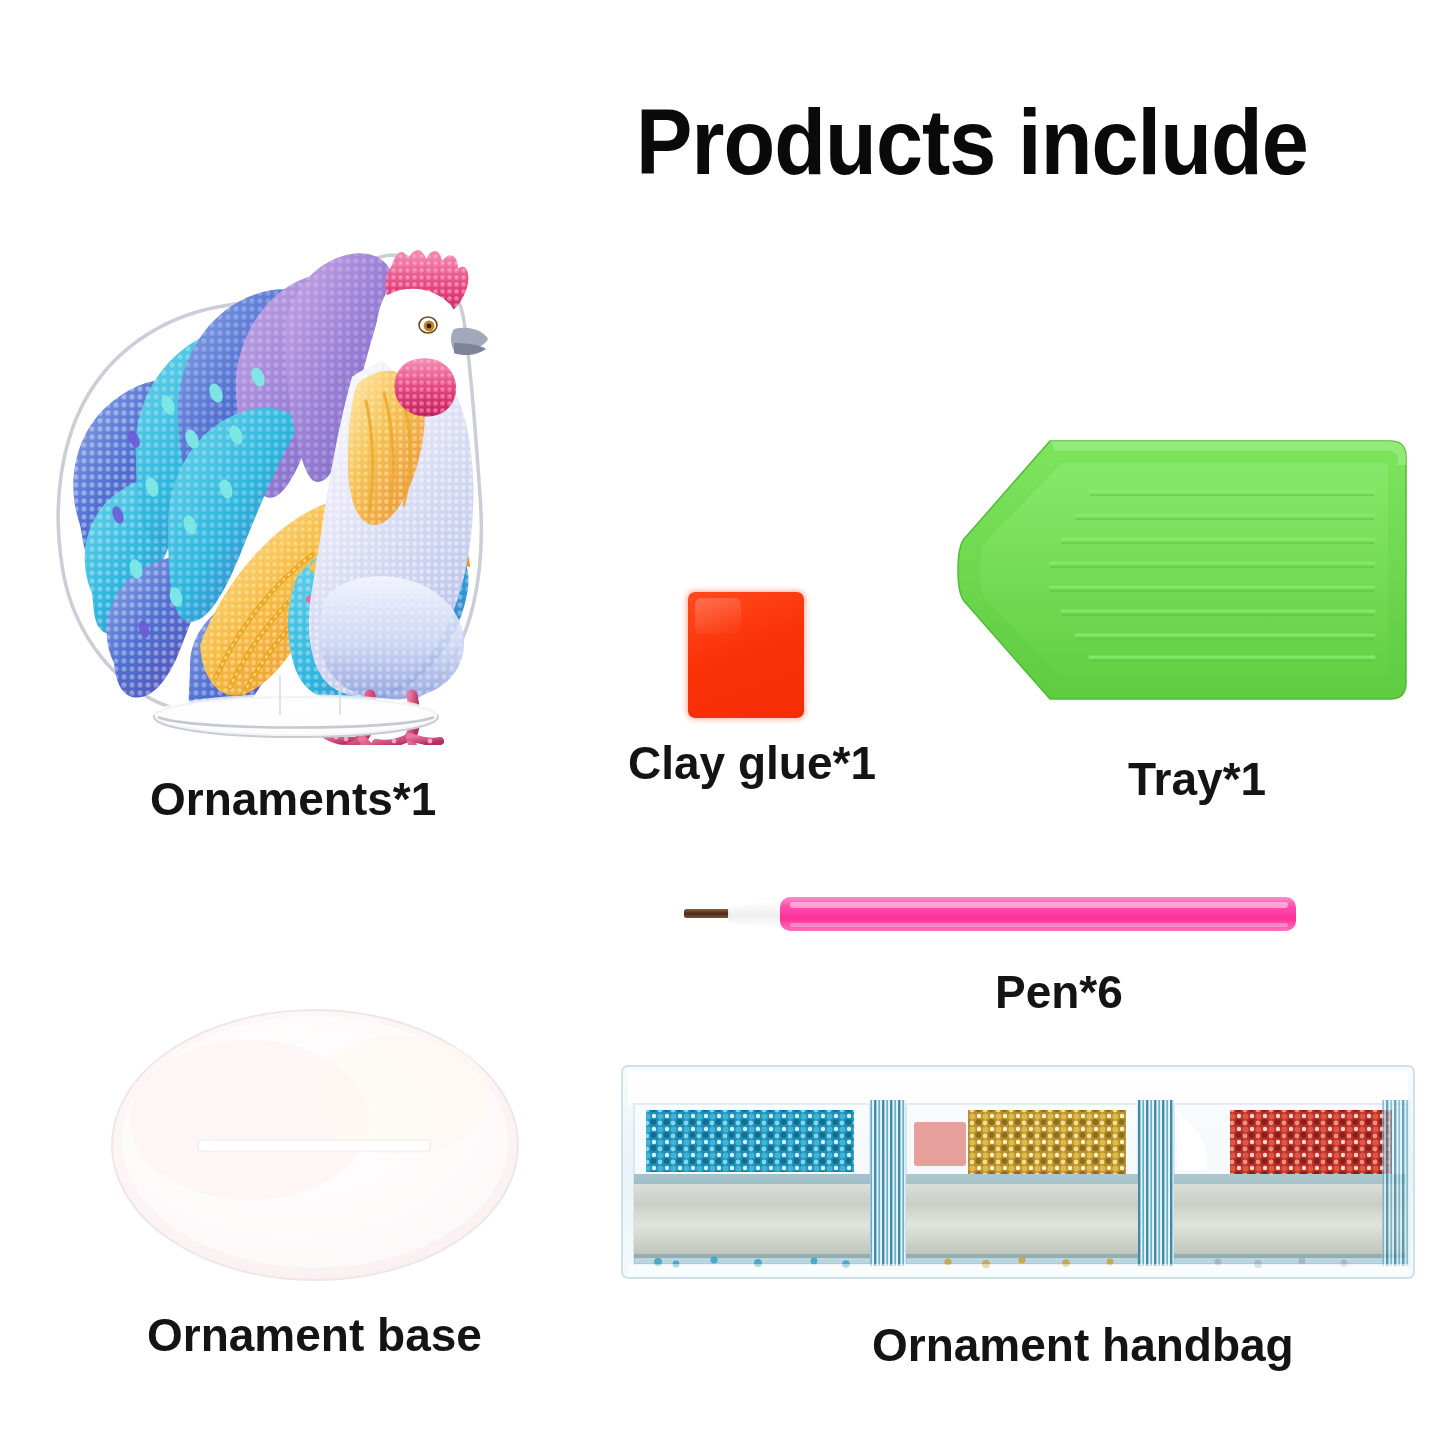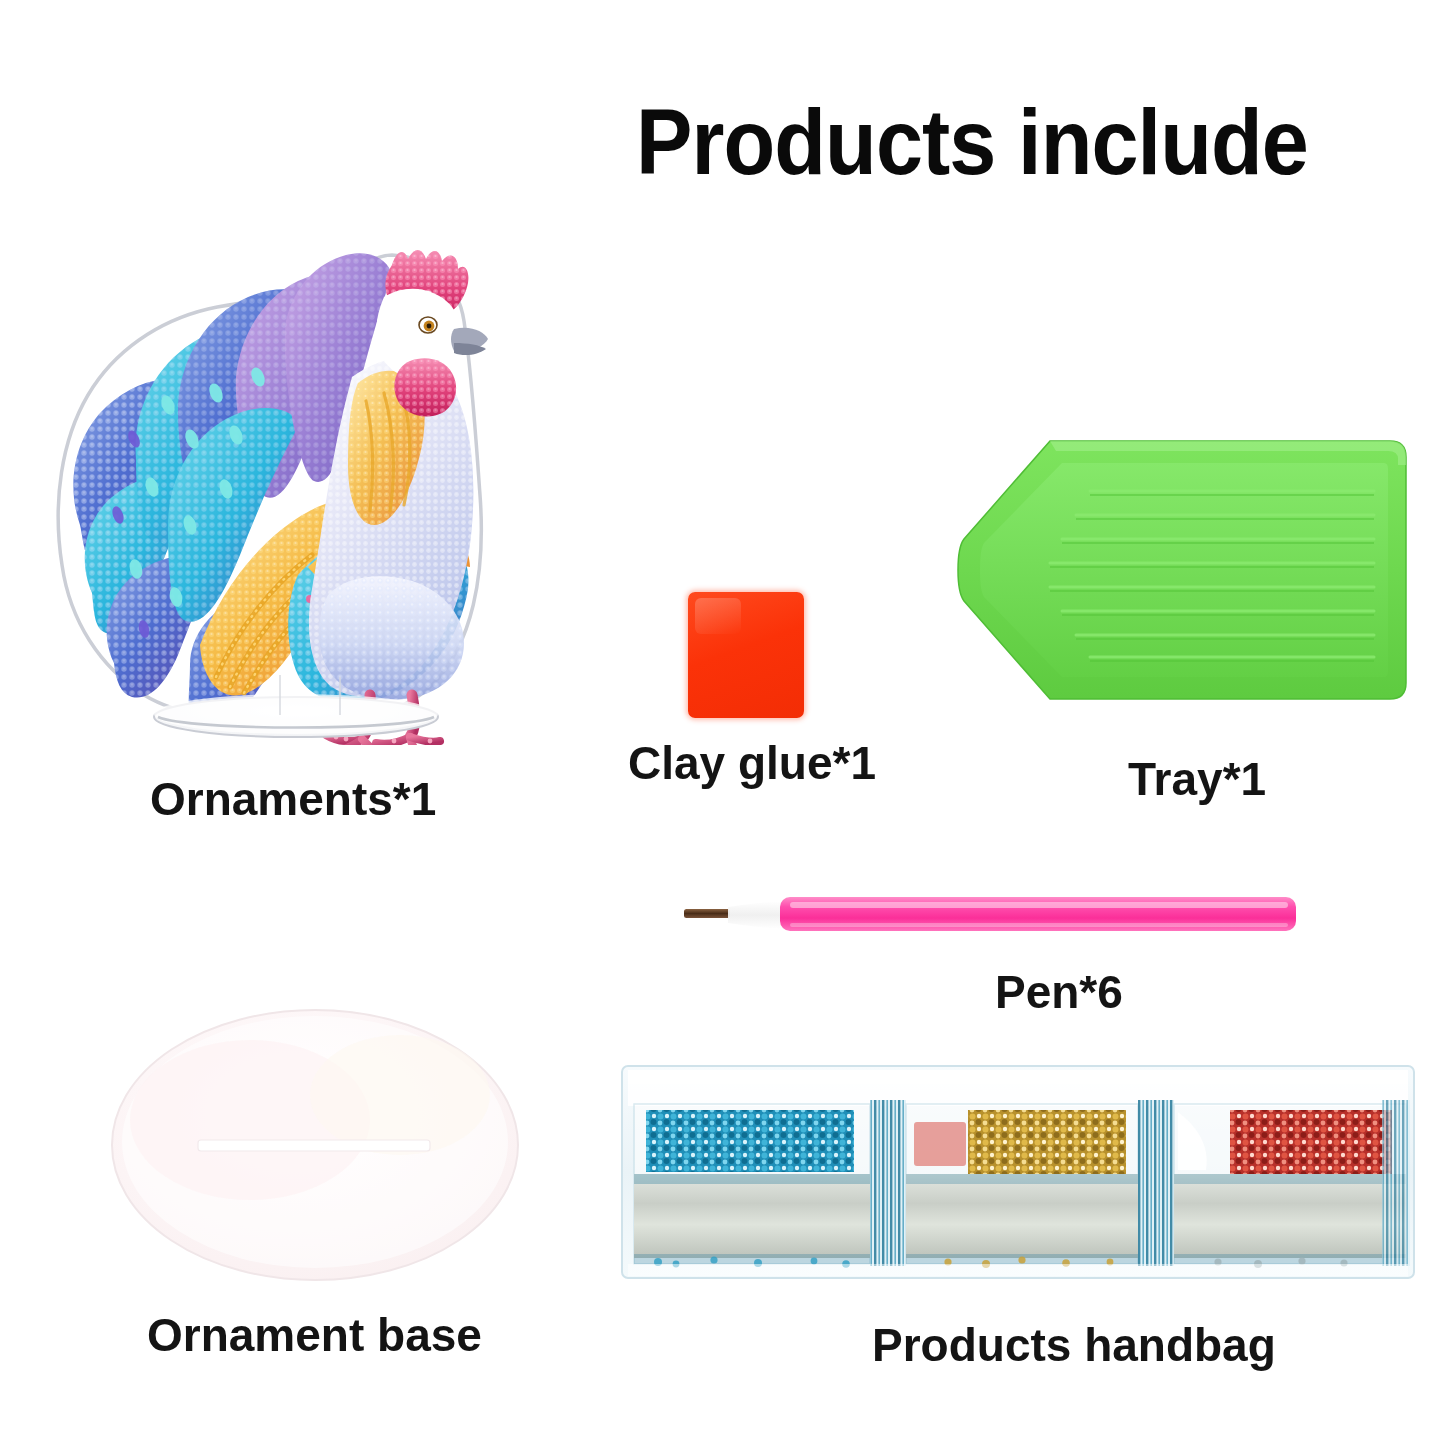--- a/index.html
+++ b/index.html
@@ -557,13 +557,13 @@
           <circle cx="726" cy="215" r="3.6"></circle>
       </g>
     </g>
 
     <rect x="764" y="52" width="28" height="166" fill="url(#sealStripe)" opacity=".7"></rect>
 
     <rect x="10" y="22" width="780" height="14" fill="#ffffff" opacity=".6"></rect>
     <rect x="10" y="216" width="780" height="12" fill="#ffffff" opacity=".5"></rect>
   </svg>
 </div>
-<div class="abs caption" id="cap-bag">Products handbag</div>
+<div class="abs caption" id="cap-bag">Ornament handbag</div>
 
 </body></html>

